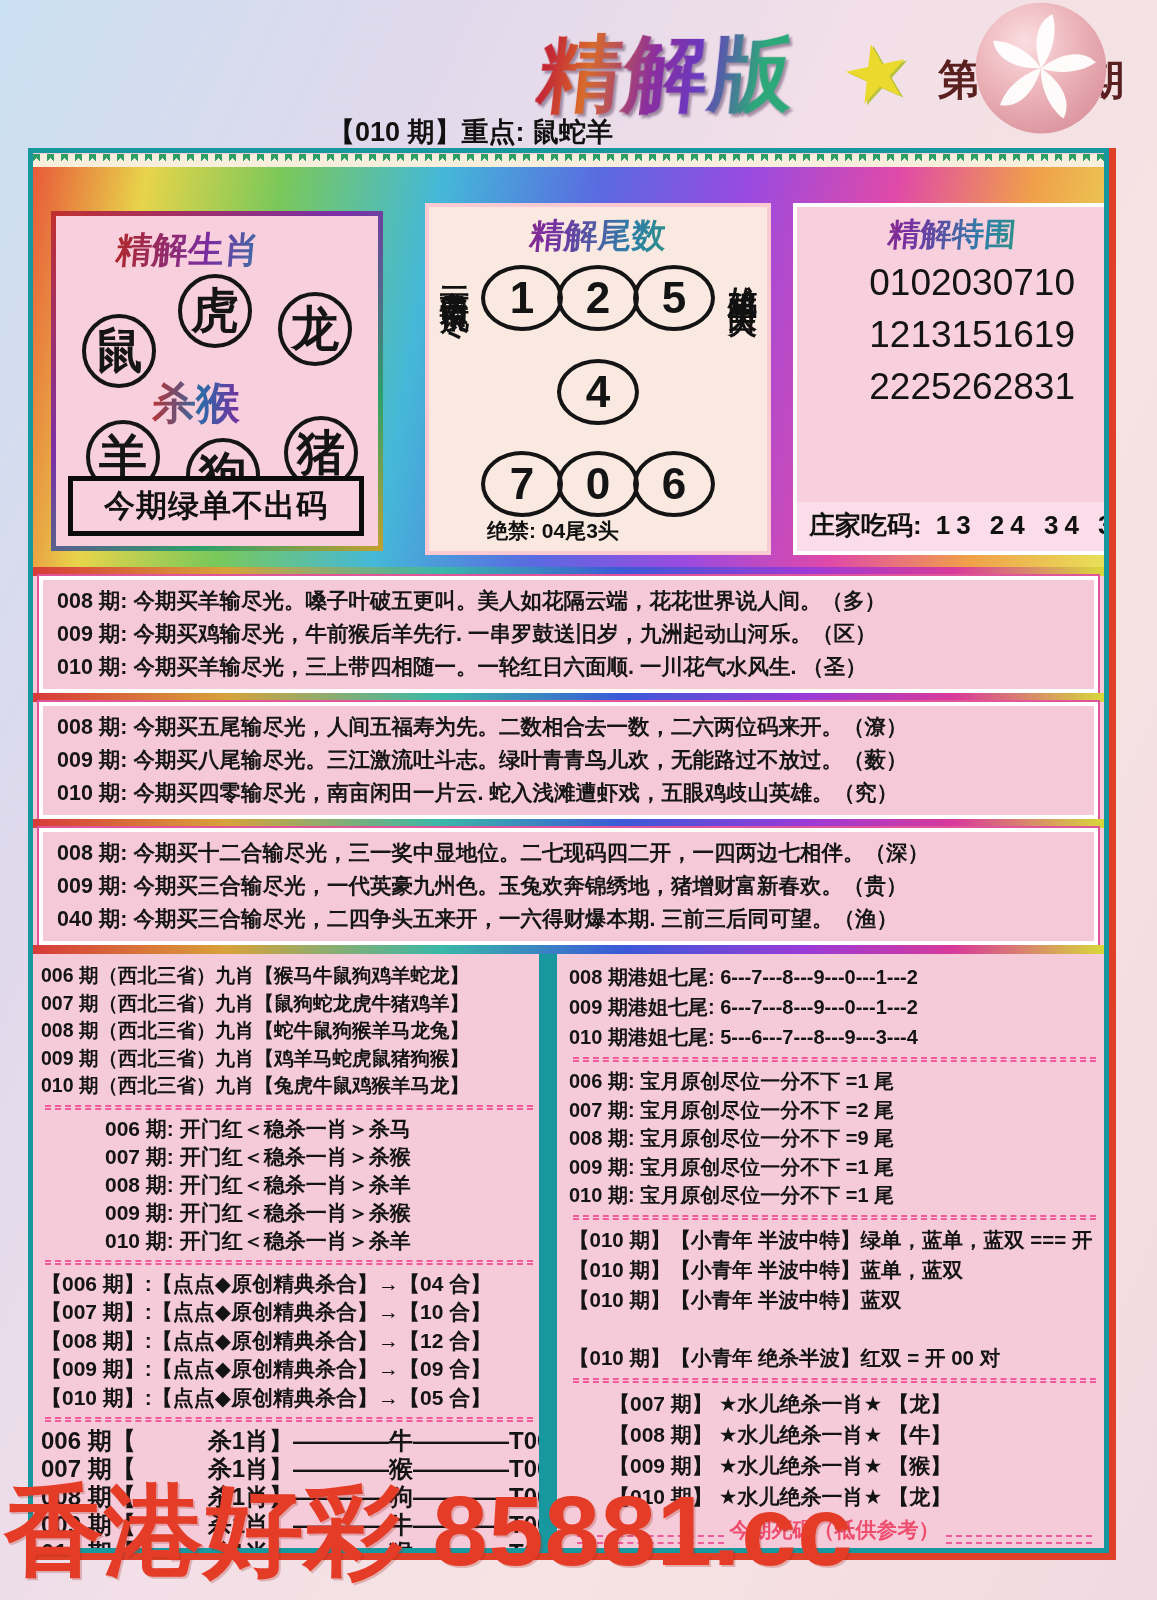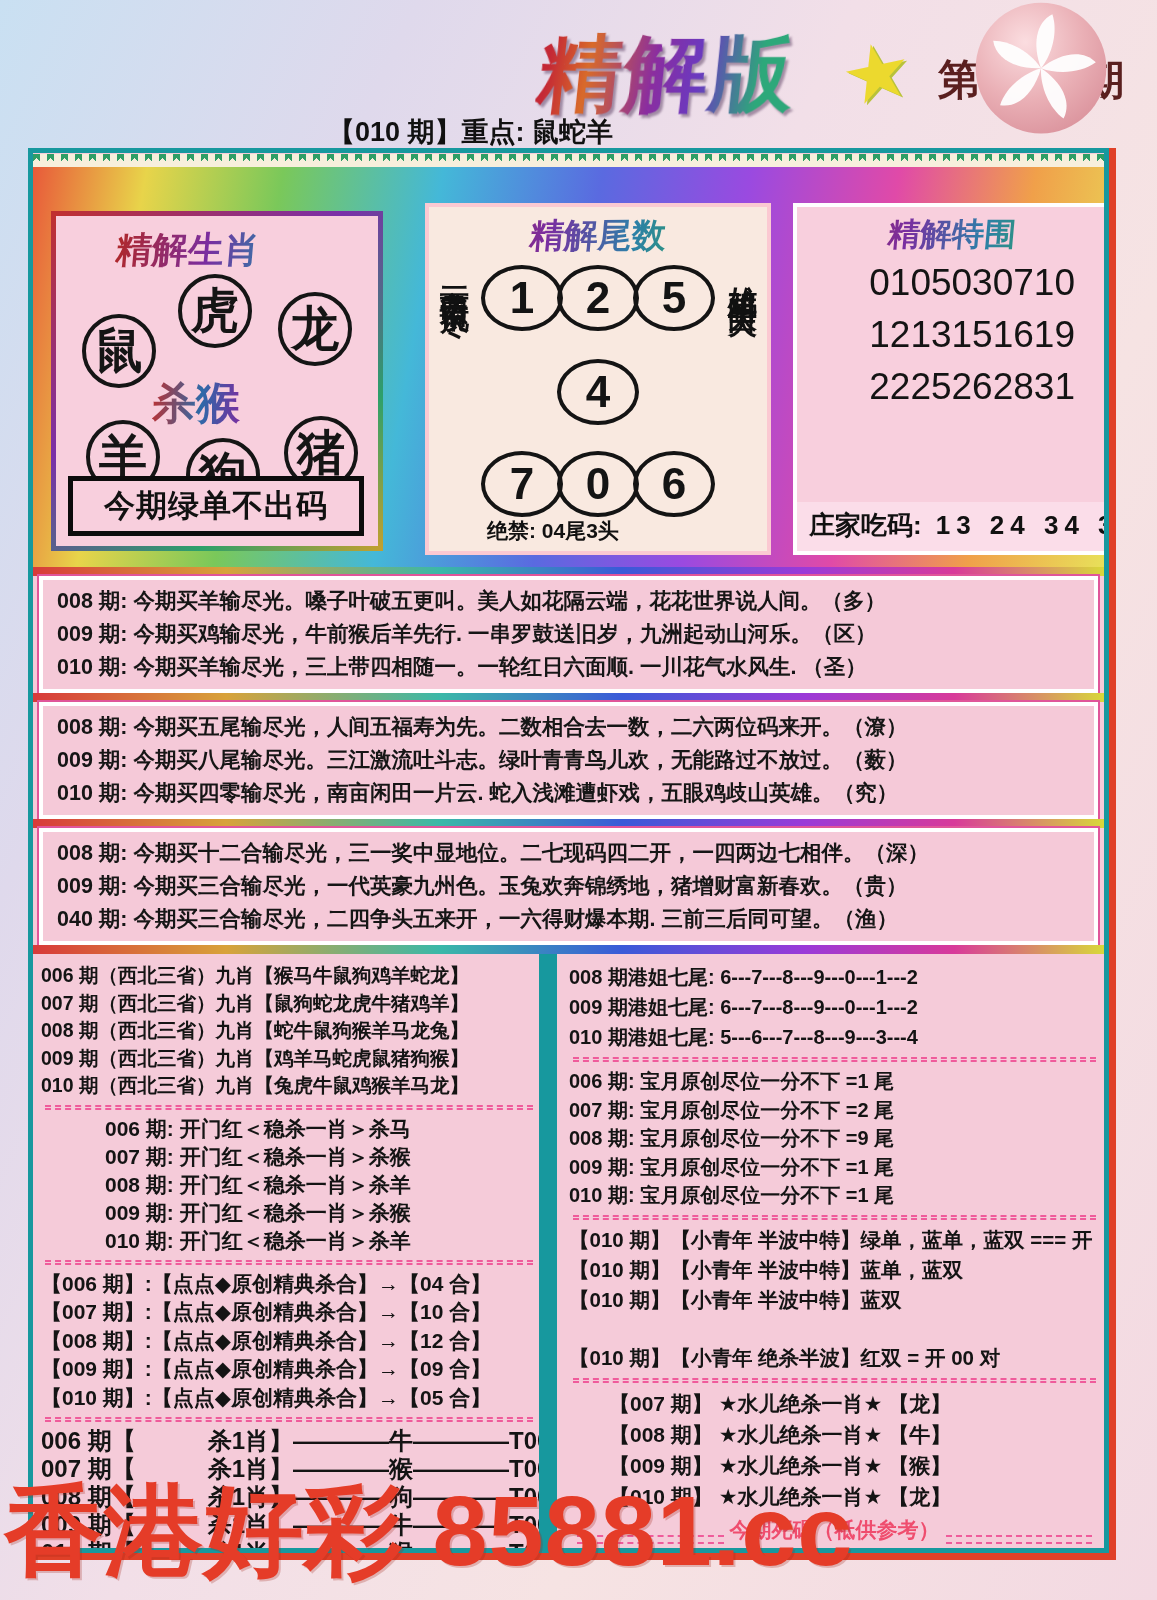--- a/index.html
+++ b/index.html
@@ -148,21 +148,21 @@
       <div class="ecirc" style="left:52px;top:244px">7</div>
       <div class="ecirc" style="left:128px;top:244px">0</div>
       <div class="ecirc" style="left:204px;top:244px">6</div>
       <div class="tfoot">绝禁: 04尾3头</div>
     </div>
 
     <div class="sbox">
       <div class="fancy">精解特围</div>
       <div class="numrow">
         <span>01</span>
-            <span>05</span>
+            <span>02</span>
             <span>03</span>
             <span>07</span>
             <span>10</span>
       </div>
       <div class="numrow">
         <span>12</span>
             <span>13</span>
             <span>15</span>
             <span>16</span>
             <span>19</span>

